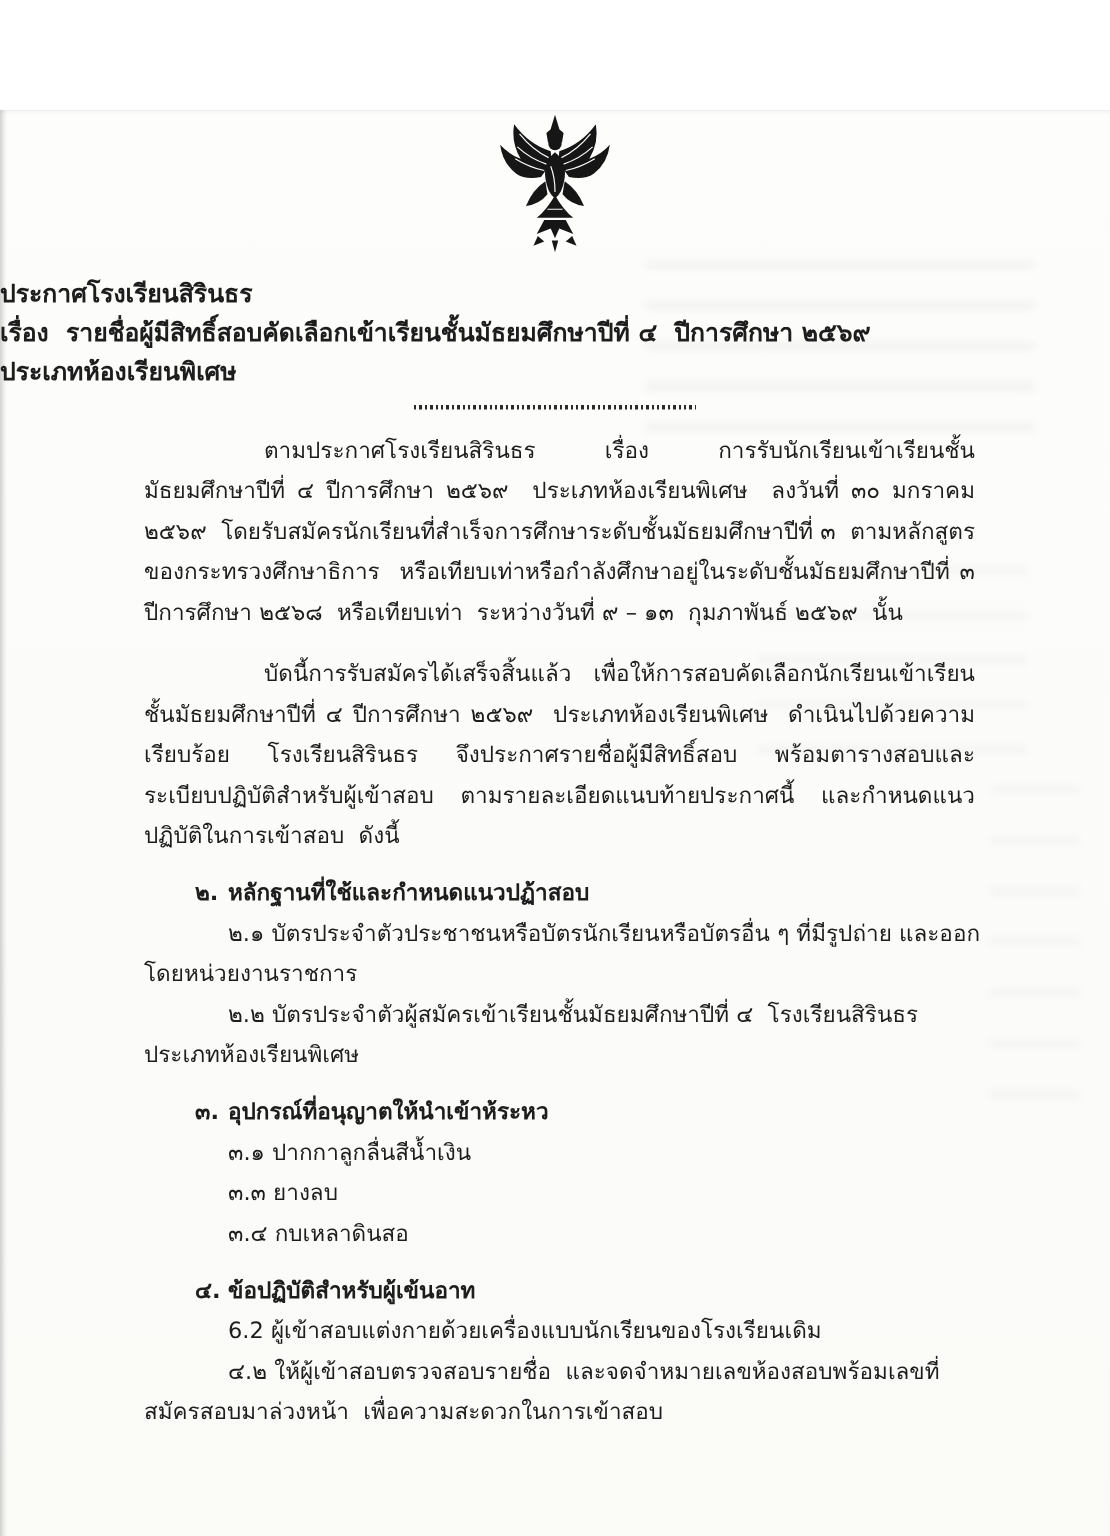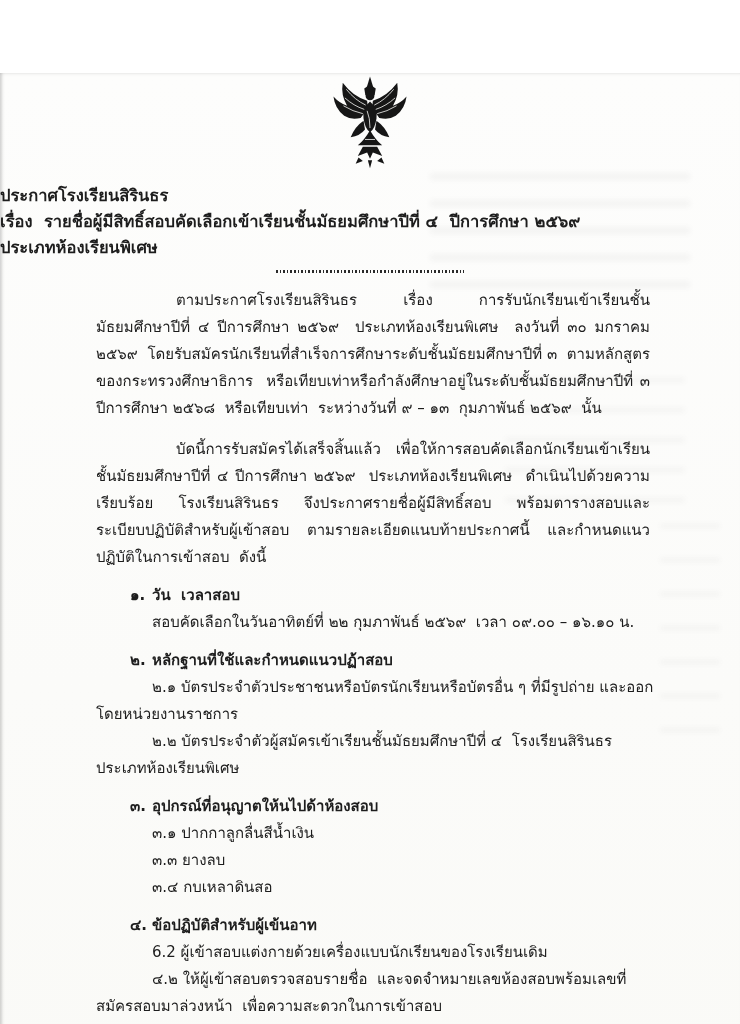--- a/index.html
+++ b/index.html
@@ -82,38 +82,32 @@
   </div>
 
   <div class="dotline"></div>
 
   <div class="content">
 
     <p class="para t">ตามประกาศโรงเรียนสิรินธร  เรื่อง  การรับนักเรียนเข้าเรียนชั้นมัธยมศึกษาปีที่ ๔ ปีการศึกษา ๒๕๖๙  ประเภทห้องเรียนพิเศษ  ลงวันที่ ๓๐ มกราคม ๒๕๖๙  โดยรับสมัครนักเรียนที่สำเร็จการศึกษาระดับชั้นมัธยมศึกษาปีที่ ๓  ตามหลักสูตรของกระทรวงศึกษาธิการ  หรือเทียบเท่าหรือกำลังศึกษาอยู่ในระดับชั้นมัธยมศึกษาปีที่ ๓  ปีการศึกษา ๒๕๖๘  หรือเทียบเท่า  ระหว่างวันที่ ๙ – ๑๓  กุมภาพันธ์ ๒๕๖๙  นั้น</p>
 
     <p class="para t">บัดนี้การรับสมัครได้เสร็จสิ้นแล้ว  เพื่อให้การสอบคัดเลือกนักเรียนเข้าเรียนชั้นมัธยมศึกษาปีที่ ๔ ปีการศึกษา ๒๕๖๙  ประเภทห้องเรียนพิเศษ  ดำเนินไปด้วยความเรียบร้อย  โรงเรียนสิรินธร  จึงประกาศรายชื่อผู้มีสิทธิ์สอบ  พร้อมตารางสอบและระเบียบปฏิบัติสำหรับผู้เข้าสอบ  ตามรายละเอียดแนบท้ายประกาศนี้  และกำหนดแนวปฏิบัติในการเข้าสอบ  ดังนี้</p>
 
-    <div class="section">
-      <div class="sec-h">
-        <span class="num b t">๑.</span><span class="b t">วัน  เวลาสอบ</span>
-      </div>
-      <p class="item t">สอบคัดเลือกในวันอาทิตย์ที่ ๒๒ กุมภาพันธ์ ๒๕๖๙  เวลา ๐๙.๐๐ – ๑๖.๑๐ น.</p>
-    </div>
 
     <div class="section">
       <div class="sec-h">
         <span class="num b t">๒.</span><span class="b t">หลักฐานที่ใช้และกำหนดแนวปฏ้าสอบ</span>
       </div>
       <p class="item t">๒.๑ บัตรประจำตัวประชาชนหรือบัตรนักเรียนหรือบัตรอื่น ๆ ที่มีรูปถ่าย และออกโดยหน่วยงานราชการ</p>
       <p class="item t">๒.๒ บัตรประจำตัวผู้สมัครเข้าเรียนชั้นมัธยมศึกษาปีที่ ๔  โรงเรียนสิรินธร ประเภทห้องเรียนพิเศษ</p>
     </div>
 
     <div class="section">
       <div class="sec-h">
-        <span class="num b t">๓.</span><span class="b t">อุปกรณ์ที่อนุญาตให้นไปด้าห้องสอบ</span>
+        <span class="num b t">๓.</span><span class="b t">อุปกรณ์ที่อนุญาตให้นำเข้าห้ระหว</span>
       </div>
       <p class="item t">๓.๑ ปากกาลูกลื่นสีน้ำเงิน</p>
       <p class="item t">๓.๓ ยางลบ</p>
       <p class="item t">๓.๔ กบเหลาดินสอ</p>
     </div>
 
     <div class="section">
       <div class="sec-h">
         <span class="num b t">๔.</span><span class="b t">ข้อปฏิบัติสำหรับผู้เข้นอาท</span>
       </div>

